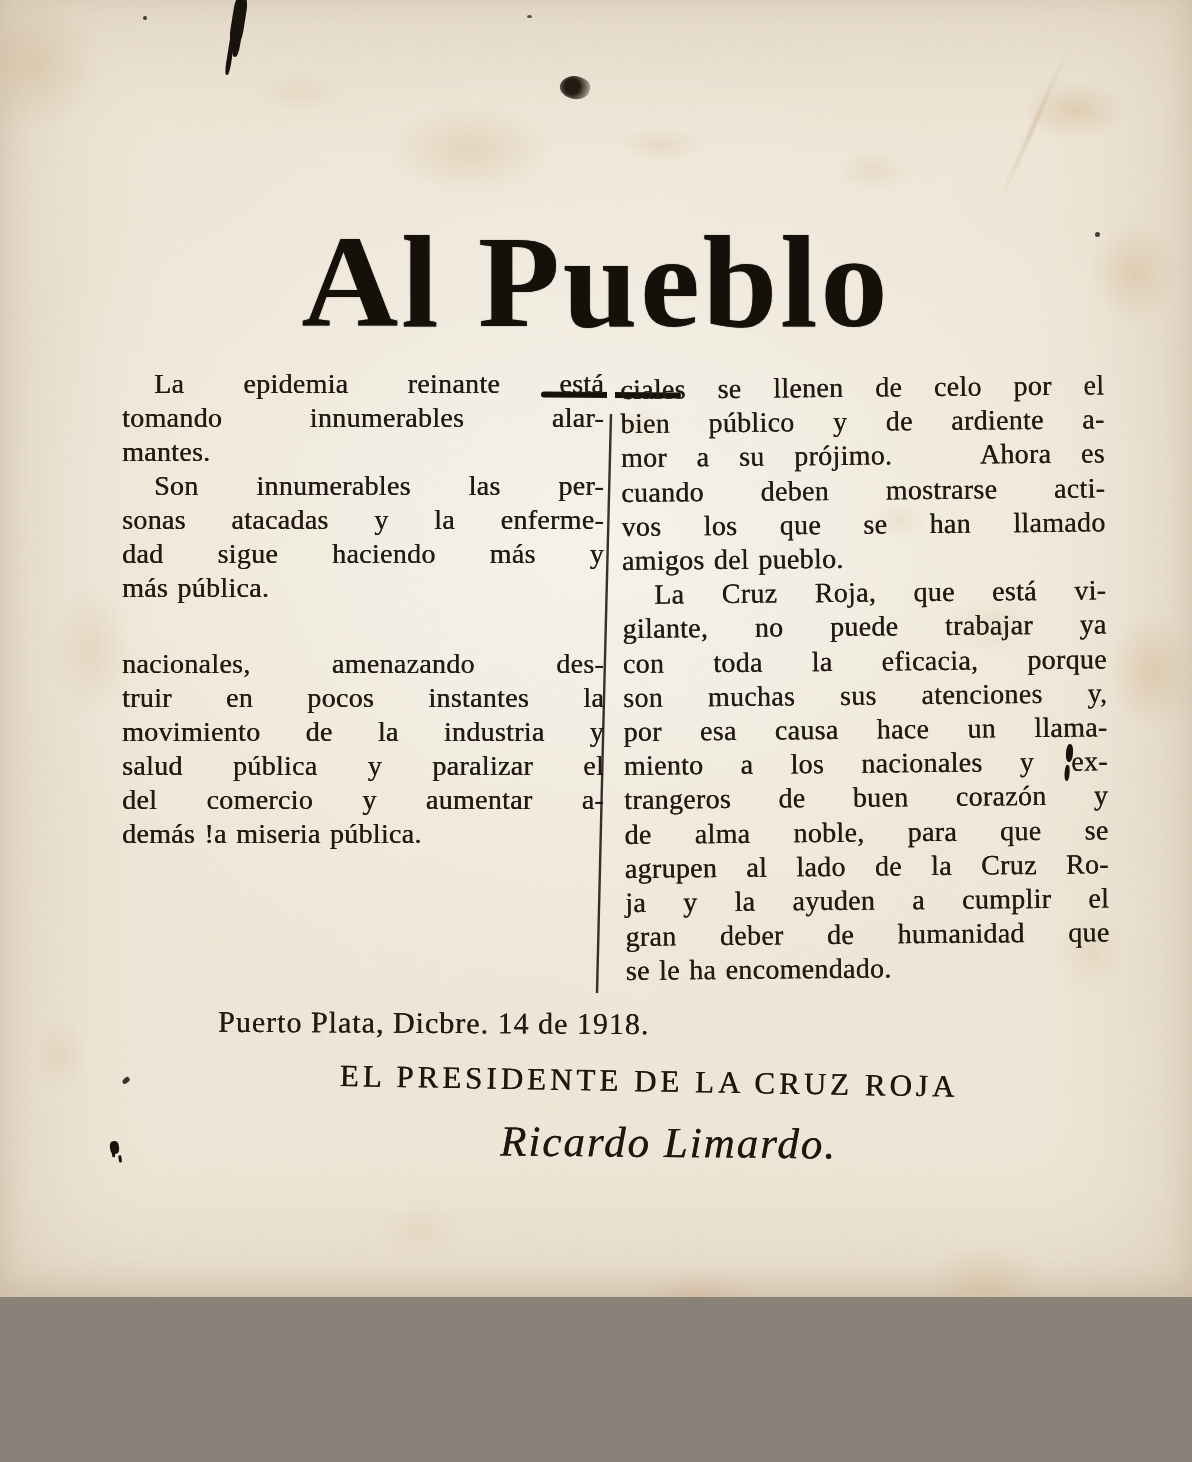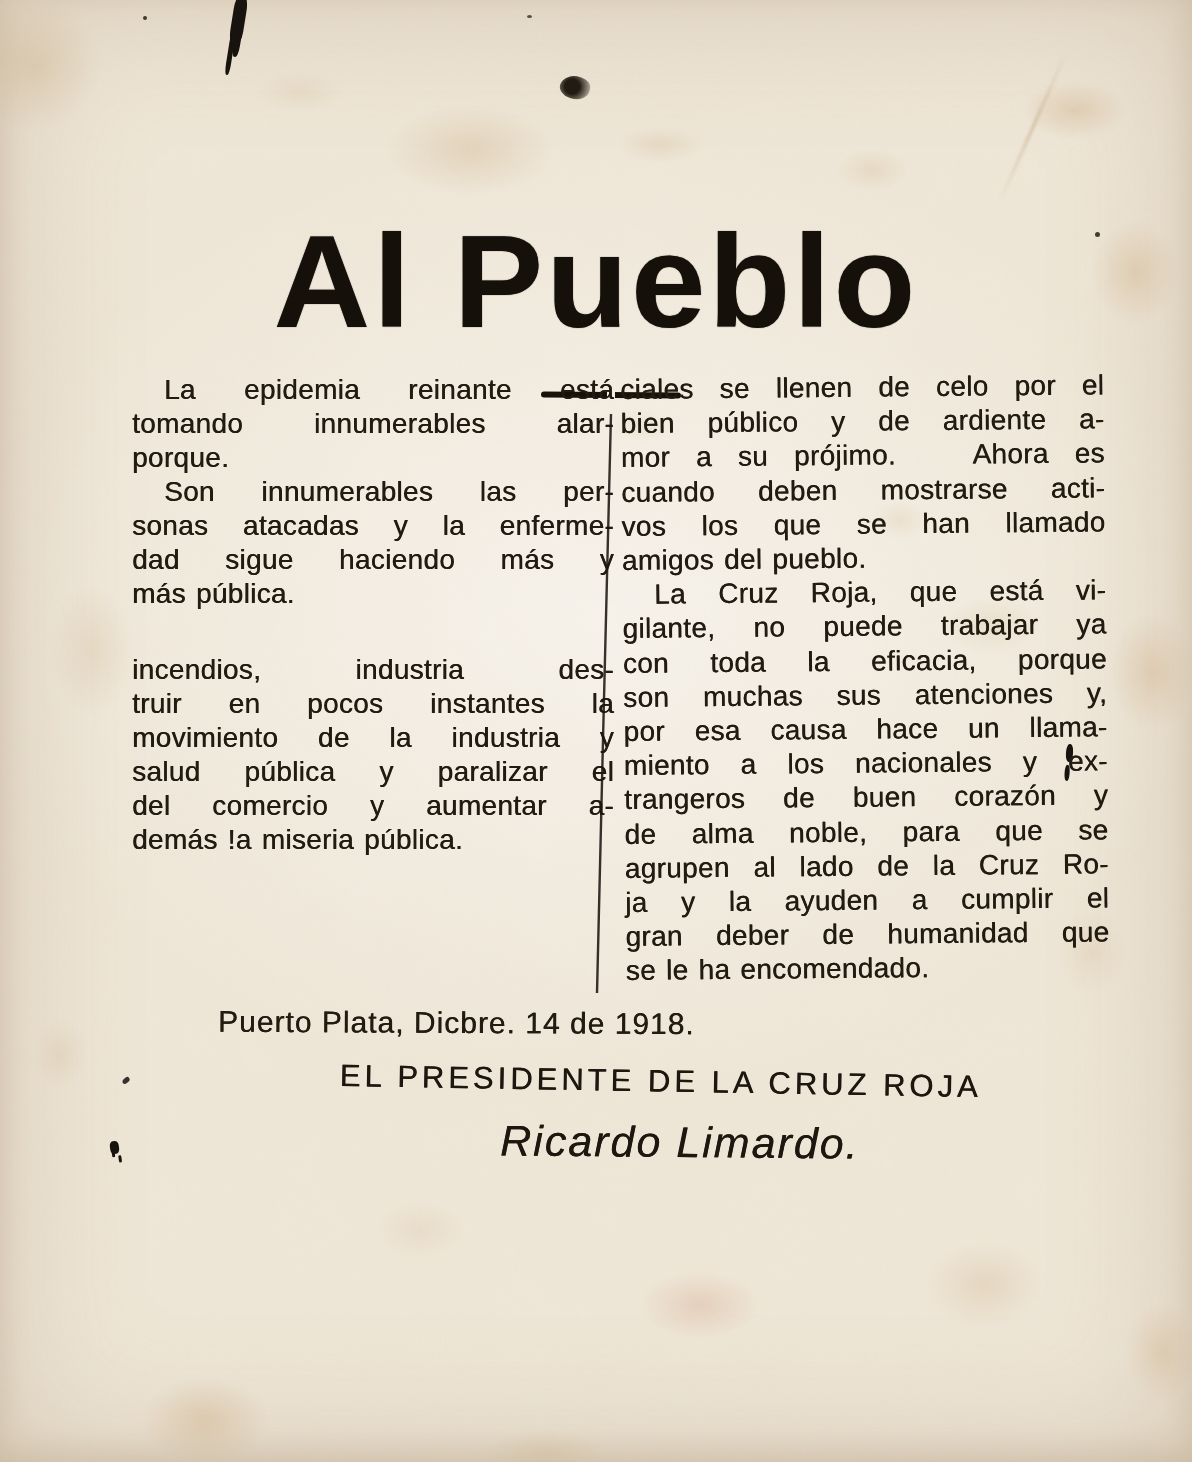--- a/index.html
+++ b/index.html
@@ -1,24 +1,24 @@
 <!DOCTYPE html>
 <html><head>
 <meta charset="utf-8">
 <style>
   html,body{margin:0;padding:0;background:#8a8178;}
   .page{
     position:relative;
-    width:1192px;height:1462px;
+    width:1192px;height:1297px;
     margin:0 auto;
     background:
       radial-gradient(900px 700px at 50% 42%, rgba(255,255,255,.55), rgba(255,255,255,0) 70%),
       var(--paper,#efe7d8);
     overflow:hidden;
-    font-family:Liberation Sans, sans-serif;
+    font-family:Liberation Serif, serif;
     color:var(--ink,#241d14);
     box-shadow: inset 0 0 140px rgba(150,120,80,.28), inset 0 -10px 30px rgba(120,95,60,.18);
   }
   
   .stains{
     position:absolute;inset:0;pointer-events:none;
     background:
       radial-gradient(120px 65px at 470px 150px, rgba(198,162,115,.28), transparent 70%),
       radial-gradient(60px 26px  at 660px 145px, rgba(198,162,115,.20), transparent 70%),
       radial-gradient(75px 42px  at 1075px 110px, rgba(196,158,110,.32), transparent 70%),
@@ -69,21 +69,21 @@
     transform:scaleY(.98);
   }
   .title-rule{
     position:absolute;left:541px;top:392px;width:140px;height:6px;pointer-events:none;
     background:linear-gradient(to right,#16110b 0 66px, transparent 66px 74px, #16110b 74px 100%);
     border-radius:3px;transform:rotate(.4deg);
   }
   
   .col{position:absolute;font-size:28px;letter-spacing:.3px;word-spacing:2px;
     text-shadow:.4px 0 0 currentColor; color:#221b12;}
-  #col-left{left:132px;top:367px;width:482px;line-height:34px;margin-top:6px;}
+  #col-left{left:122px;top:367px;width:482px;line-height:34px;}
   #col-right{left:620px;top:373px;width:484px;line-height:34.2px;transform:rotate(-.55deg);transform-origin:0 0;}
   .para{margin:0;}
   .para.gap{margin-top:42px;}
   .line{text-align:left;white-space:nowrap;}
   .line.just{white-space:normal;text-align:justify;text-align-last:justify;}
   .line.ind{text-indent:32px;}
   .divider{position:absolute;inset:0;pointer-events:none;}
   
   .dateline{
     position:absolute;left:218px;top:1006px;font-size:30px;letter-spacing:1px;
@@ -129,30 +129,30 @@
   <div class="ink mark4"></div>
   <div class="ink stray"></div>
 
   <h1 class="title">Al Pueblo</h1>
   <div class="title-rule"></div>
 
   <div class="col" id="col-left">
       <div class="para">
         <div class="line ind just">La epidemia reinante está</div>
         <div class="line just">tomando innumerables alar-</div>
-        <div class="line">porque.</div>
+        <div class="line">mantes.</div>
       </div>
       <div class="para">
         <div class="line ind just">Son innumerables las per-</div>
         <div class="line just">sonas atacadas y la enferme-</div>
         <div class="line just">dad sigue haciendo más y</div>
         <div class="line">más pública.</div>
       </div>
       <div class="para gap">
-        <div class="line just">incendios, industria des-</div>
+        <div class="line just">nacionales, amenazando des-</div>
         <div class="line just">truir en pocos instantes la</div>
         <div class="line just">movimiento de la industria y</div>
         <div class="line just">salud pública y paralizar el</div>
         <div class="line just">del comercio y aumentar a-</div>
         <div class="line">demás !a miseria pública.</div>
       </div>
     </div>
   <div class="col" id="col-right">
       <div class="para">
         <div class="line just">ciales se llenen de celo por el</div>

